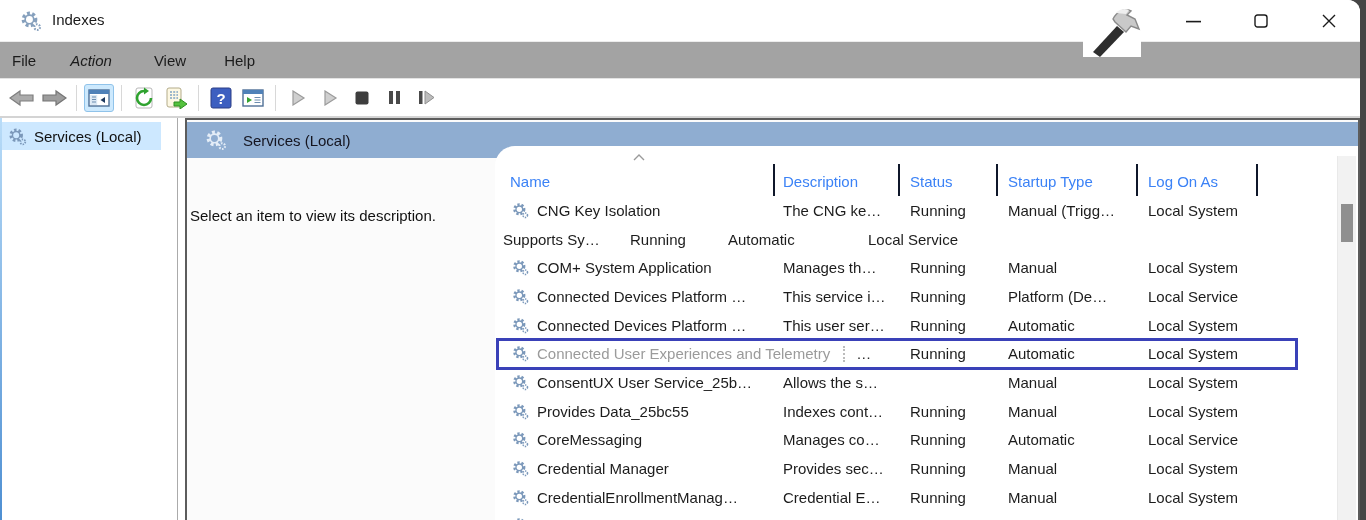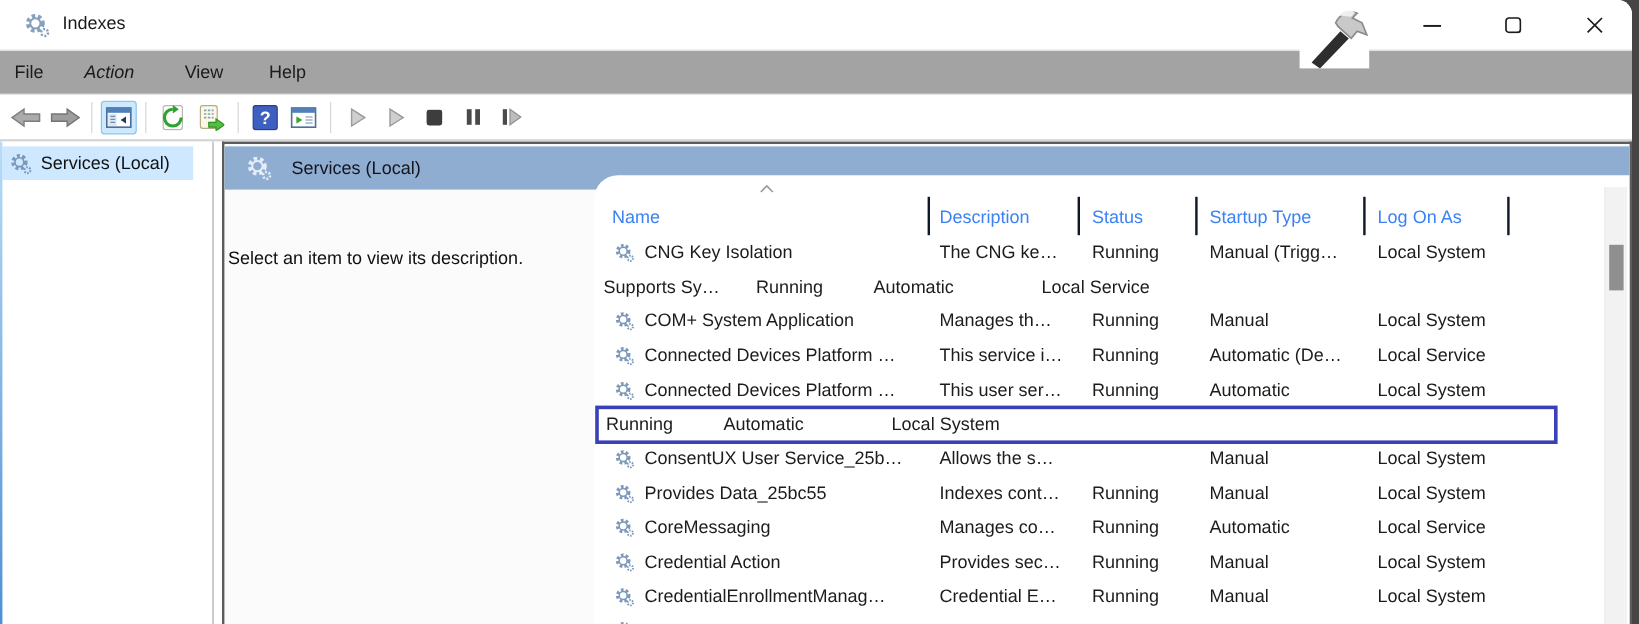--- a/index.html
+++ b/index.html
@@ -293,37 +293,45 @@
             <div class="row">
     <div class="c-name">
       <svg class="gear" width="17" height="17">
                   <use href="#gear-sym"></use>
                 </svg>
       <span class="txt">Connected Devices Platform …</span>
 
     </div>
     <div class="c-desc">This service i…</div>
     <div class="c-status">Running</div>
-    <div class="c-startup">Automatic (De…</div>
+    <div class="c-startup">Platform (De…</div>
     <div class="c-logon">Local Service</div>
   </div>
             <div class="row">
     <div class="c-name">
       <svg class="gear" width="17" height="17">
                   <use href="#gear-sym"></use>
                 </svg>
       <span class="txt">Connected Devices Platform …</span>
 
     </div>
     <div class="c-desc">This user ser…</div>
     <div class="c-status">Running</div>
     <div class="c-startup">Automatic</div>
     <div class="c-logon">Local System</div>
   </div>
             <div class="row editing">
+    <div class="c-name">
+      <svg class="gear" width="17" height="17">
+                  <use href="#gear-sym"></use>
+                </svg>
+      <span class="txt">Connected User Experiences and Telemetry</span>
+      <span class="cursor-mark"></span>
+      <span class="trunc">…</span>
+    </div>
 
     <div class="c-status">Running</div>
     <div class="c-startup">Automatic</div>
     <div class="c-logon">Local System</div>
   </div>
             <div class="row">
     <div class="c-name">
       <svg class="gear" width="17" height="17">
                   <use href="#gear-sym"></use>
                 </svg>
@@ -359,21 +367,21 @@
     <div class="c-desc">Manages co…</div>
     <div class="c-status">Running</div>
     <div class="c-startup">Automatic</div>
     <div class="c-logon">Local Service</div>
   </div>
             <div class="row">
     <div class="c-name">
       <svg class="gear" width="17" height="17">
                   <use href="#gear-sym"></use>
                 </svg>
-      <span class="txt">Credential Action</span>
+      <span class="txt">Credential Manager</span>
 
     </div>
     <div class="c-desc">Provides sec…</div>
     <div class="c-status">Running</div>
     <div class="c-startup">Manual</div>
     <div class="c-logon">Local System</div>
   </div>
             <div class="row">
     <div class="c-name">
       <svg class="gear" width="17" height="17">

